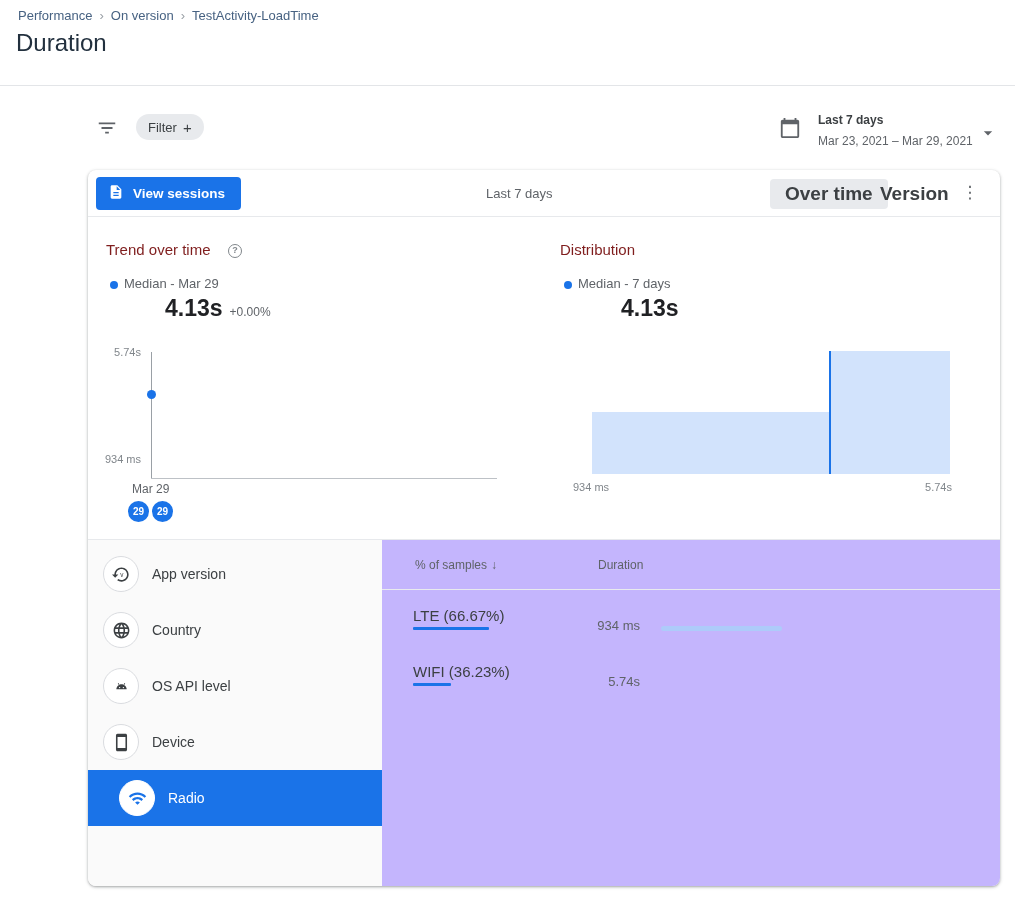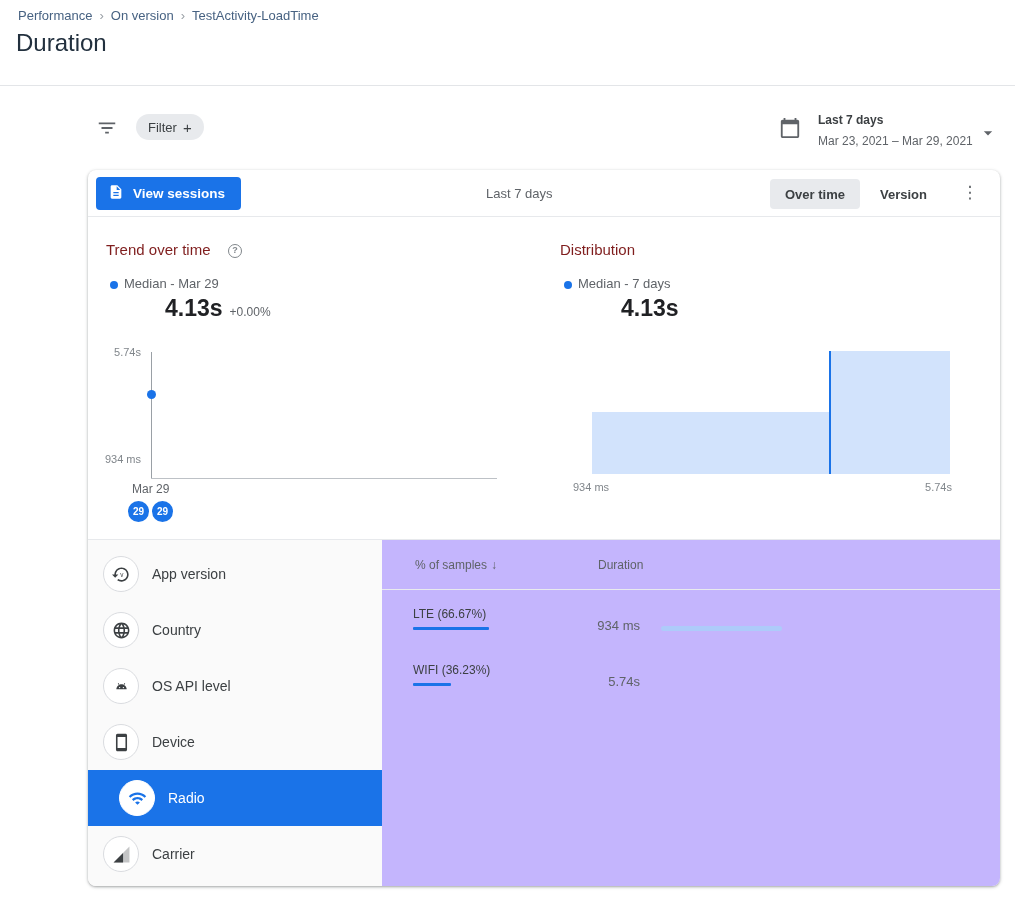--- a/index.html
+++ b/index.html
@@ -28,21 +28,21 @@
   .dp-caret { position:absolute; left:208px; top:17px; }
 
   
   .card { left:88px; top:170px; width:912px; height:716px; background:#fff; border-radius:8px;
           box-shadow:0 1px 2px rgba(60,64,67,.30), 0 1px 3px 1px rgba(60,64,67,.15); overflow:hidden; }
 
   .card-toolbar { position:absolute; left:0; top:0; right:0; height:47px; border-bottom:1px solid #e7e9ec; }
   .view-sessions-btn { position:absolute; left:8px; top:7px; height:33px; padding:0 16px 0 12px; background:#1a73e8; color:#fff;
       border:none; border-radius:4px; display:inline-flex; align-items:center; gap:9px; font-size:13.5px; font-weight:700; cursor:pointer; font-family:inherit; }
   .toolbar-period { position:absolute; left:398px; top:16px; font-size:13px; color:#5f6368; }
-  .toggle-btn { position:absolute; top:9px; height:30px; display:flex; align-items:center; font-size:13px; font-weight:700; color:#3c4043; border:none; background:transparent; border-radius:4px; cursor:pointer; font-family:inherit; }
+  .toggle-btn { position:absolute; top:9px; height:30px; display:flex; align-items:center; font-size:19px; font-weight:700; color:#3c4043; border:none; background:transparent; border-radius:4px; cursor:pointer; font-family:inherit; }
   .toggle-overtime { left:682px; padding:0 15px; background:#e8eaed; }
   .toggle-version { left:778px; padding:0 14px;text-align:center; }
   .kebab-btn { position:absolute; left:869px; top:10px; width:26px; height:26px; font-size:17px; color:#5f6368; text-align:center; line-height:26px; cursor:pointer; border-radius:50%; }
 
   
   .charts { position:absolute; left:0; top:47px; right:0; height:323px; border-bottom:1px solid #e7e9ec; }
   .chart-title { position:absolute; top:24px; font-size:15px; font-weight:500; color:#7f1d1d; }
   .help-icon { position:absolute; left:140px; top:27px; width:14px; height:14px; border:1.5px solid #80868b; border-radius:50%;
       font-size:9px; font-weight:700; color:#80868b; text-align:center; line-height:11px; cursor:pointer; }
   .legend-dot { position:absolute; width:8px; height:8px; border-radius:50%; background:#1a73e8; }
@@ -73,21 +73,21 @@
   .attr-item.selected { background:#1a73e8; color:#fff; font-weight:500;padding-left:31px; }
   .attr-item.selected .attr-circle { border-color:#fff; }
 
   .attr-table { position:absolute; left:294px; top:0; right:0; height:100%; background:#c4b5fd;padding-left:39px; }
   .table-header { position:absolute; left:0; top:0; right:0; height:50px; border-bottom:1px solid #e9ebee; }
   .th { position:absolute; top:18px; font-size:12px; color:#5f6368; cursor:pointer; }
   .th-samples { left:33px; } .th-duration { left:216px; }
   .sort-arrow { font-size:12px; color:#5f6368; margin-left:4px; }
   .t-row { position:absolute; left:0; right:0; height:56px; cursor:pointer; }
   .row-1 { top:50px; } .row-2 { top:106px; }
-  .row-label { position:absolute; left:31px; top:17px; font-size:12px; color:#3c4043; }
+  .row-label { position:absolute; left:31px; top:17px; font-size:15px; color:#3c4043; }
   .pct-underline { position:absolute; left:31px; top:37px; height:3px; background:#1a73e8; border-radius:1px; }
   .dur-cell { position:absolute; left:170px; top:28px; width:88px; text-align:right; font-size:13px; color:#5f6368; }
   .range-bar { position:absolute; left:279px; top:36px; height:5px; border-radius:2.5px; background:#aecbfa; }
 </style>
 </head>
 <body>
 
 <div class="page">
 
   <div class="abs breadcrumb">
@@ -216,29 +216,20 @@
           <span>Device</span>
         </div>
         <div class="attr-item selected">
           <span class="attr-circle">
             <svg width="19" height="19" viewBox="0 0 24 24">
                 <path fill="#1a73e8" d="M1 9l2 2c4.97-4.97 13.03-4.97 18 0l2-2C16.93 2.93 7.08 2.93 1 9zm8 8l3 3 3-3c-1.65-1.66-4.34-1.66-6 0zm-4-4l2 2c2.76-2.76 7.24-2.76 10 0l2-2C15.14 9.14 8.87 9.14 5 13z"></path>
               </svg>
           </span>
           <span>Radio</span>
         </div>
-        <div class="attr-item">
-          <span class="attr-circle">
-            <svg width="19" height="19" viewBox="0 0 24 24">
-                <path fill="#3c4043" opacity=".3" d="M2 22h20V2z"></path>
-                <path fill="#3c4043" d="M14 10L2 22h12z"></path>
-              </svg>
-          </span>
-          <span>Carrier</span>
-        </div>
       </div>
 
       <div class="attr-table">
         <div class="table-header">
           <span class="th th-samples">
             <span>% of samples</span><span class="sort-arrow">↓</span>
           </span>
           <span class="th th-duration">Duration</span>
         </div>
 

